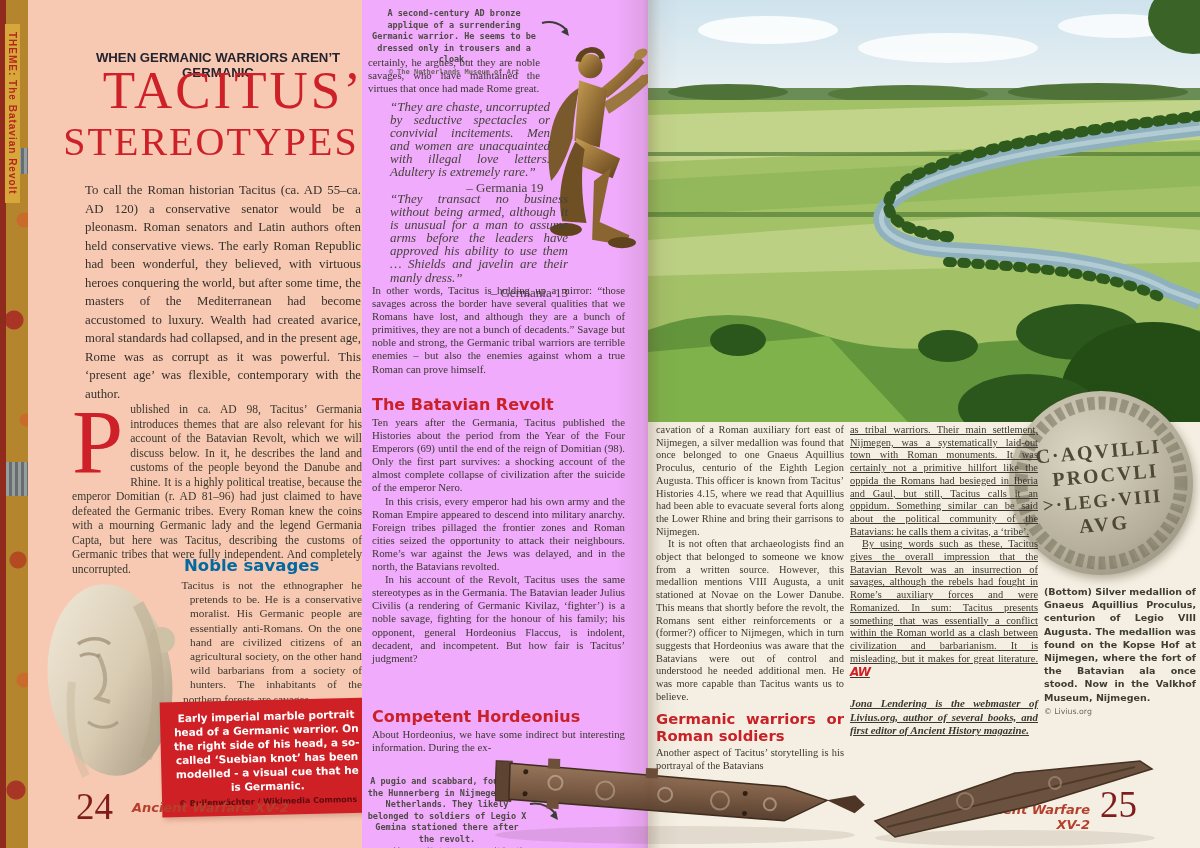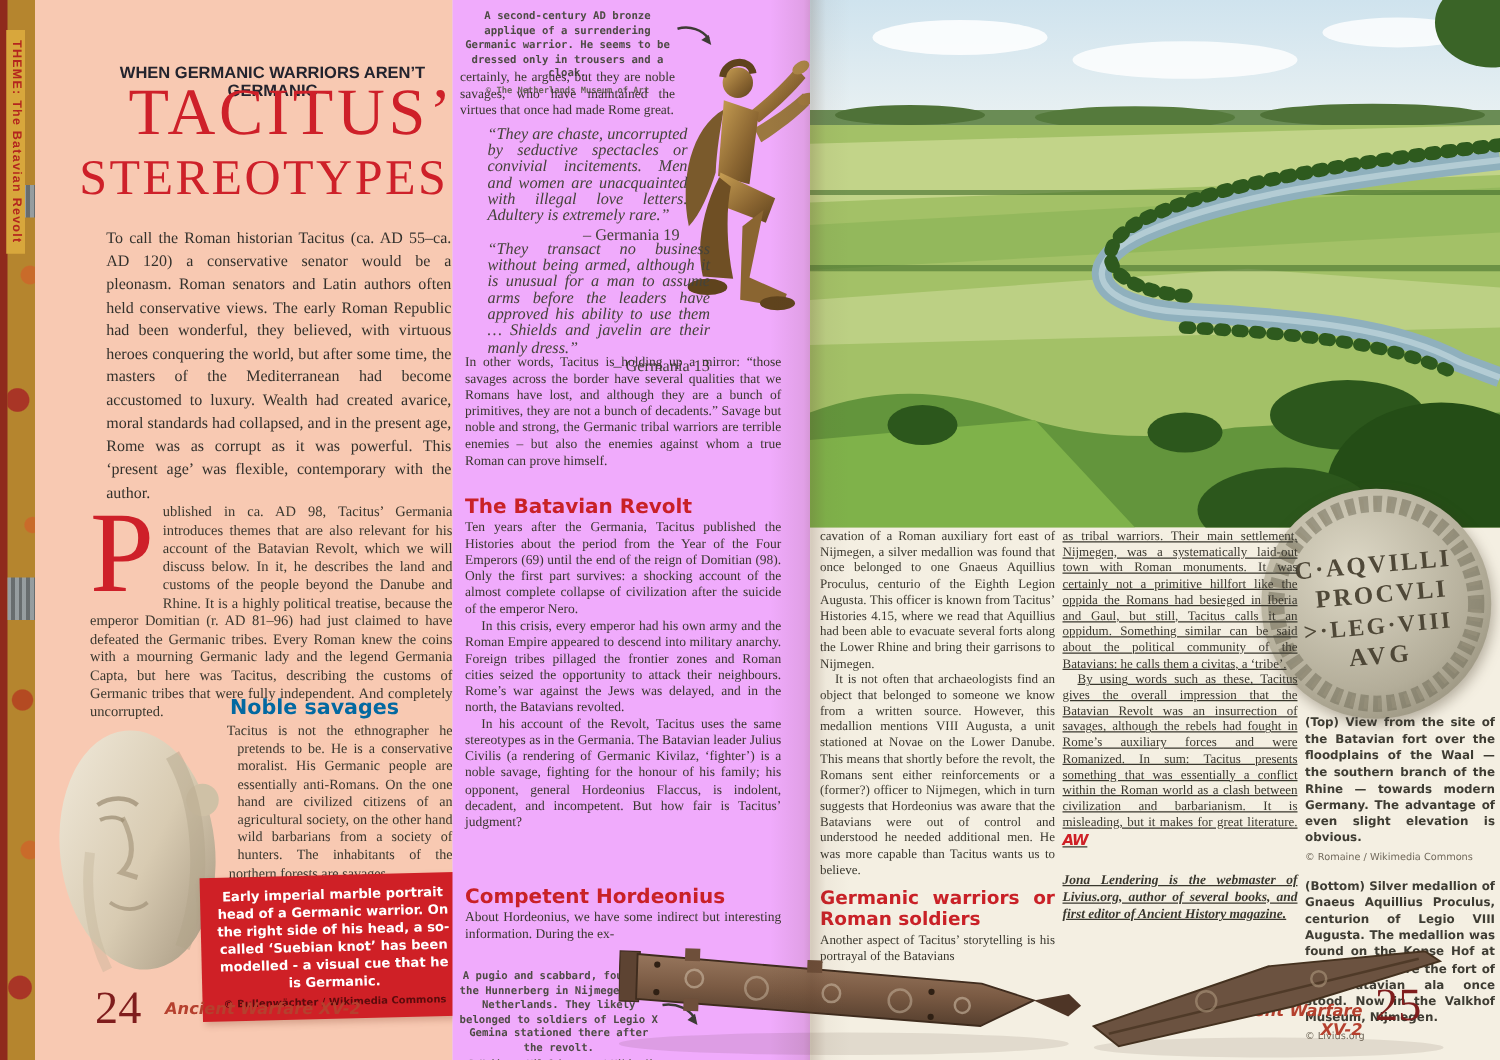--- a/index.html
+++ b/index.html
@@ -284,24 +284,20 @@
     <div class="abs rp-col rp-col2">
       <p>as tribal warriors. Their main settlement, Nijmegen, was a systematically laid-out town with Roman monuments. It was certainly not a primitive hillfort like the oppida the Romans had besieged in Iberia and Gaul, but still, Tacitus calls it an oppidum. Something similar can be said about the political community of the Batavians: he calls them a civitas, a ‘tribe’.</p>
       <p>
         <span>By using words such as these, Tacitus gives the overall impression that the Batavian Revolt was an insurrection of savages, although the rebels had fought in Rome’s auxiliary forces and were Romanized. In sum: Tacitus presents something that was essentially a conflict within the Roman world as a clash between civilization and barbarianism. It is misleading, but it makes for great literature.</span>
         <span class="endmark">AW</span>
       </p>
       <div class="bio">Jona Lendering is the webmaster of Livius.org, author of several books, and first editor of Ancient History magazine.</div>
     </div>
 
     <div class="abs rp-caps">
-      <div>
-        <span>(Top) View from the site of the Batavian fort over the floodplains of the Waal — the southern branch of the Rhine — towards modern Germany. The advantage of even slight elevation is obvious.</span>
-        <div class="rp-cap-credit">© Romaine / Wikimedia Commons</div>
-      </div>
       <div class="cap-bottom">
         <span>(Bottom) Silver medallion of Gnaeus Aquillius Proculus, centurion of Legio VIII Augusta. The medallion was found on the Kopse Hof at Nijmegen, where the fort of the Batavian ala once stood. Now in the Valkhof Museum, Nijmegen.</span>
         <div class="rp-cap-credit">© Livius.org</div>
       </div>
     </div>
 
     <div class="abs footer-mag rp-footer-mag">Ancient Warfare XV-2</div>
     <div class="abs page-num rp-footer-num">25</div>
   </div>
 

